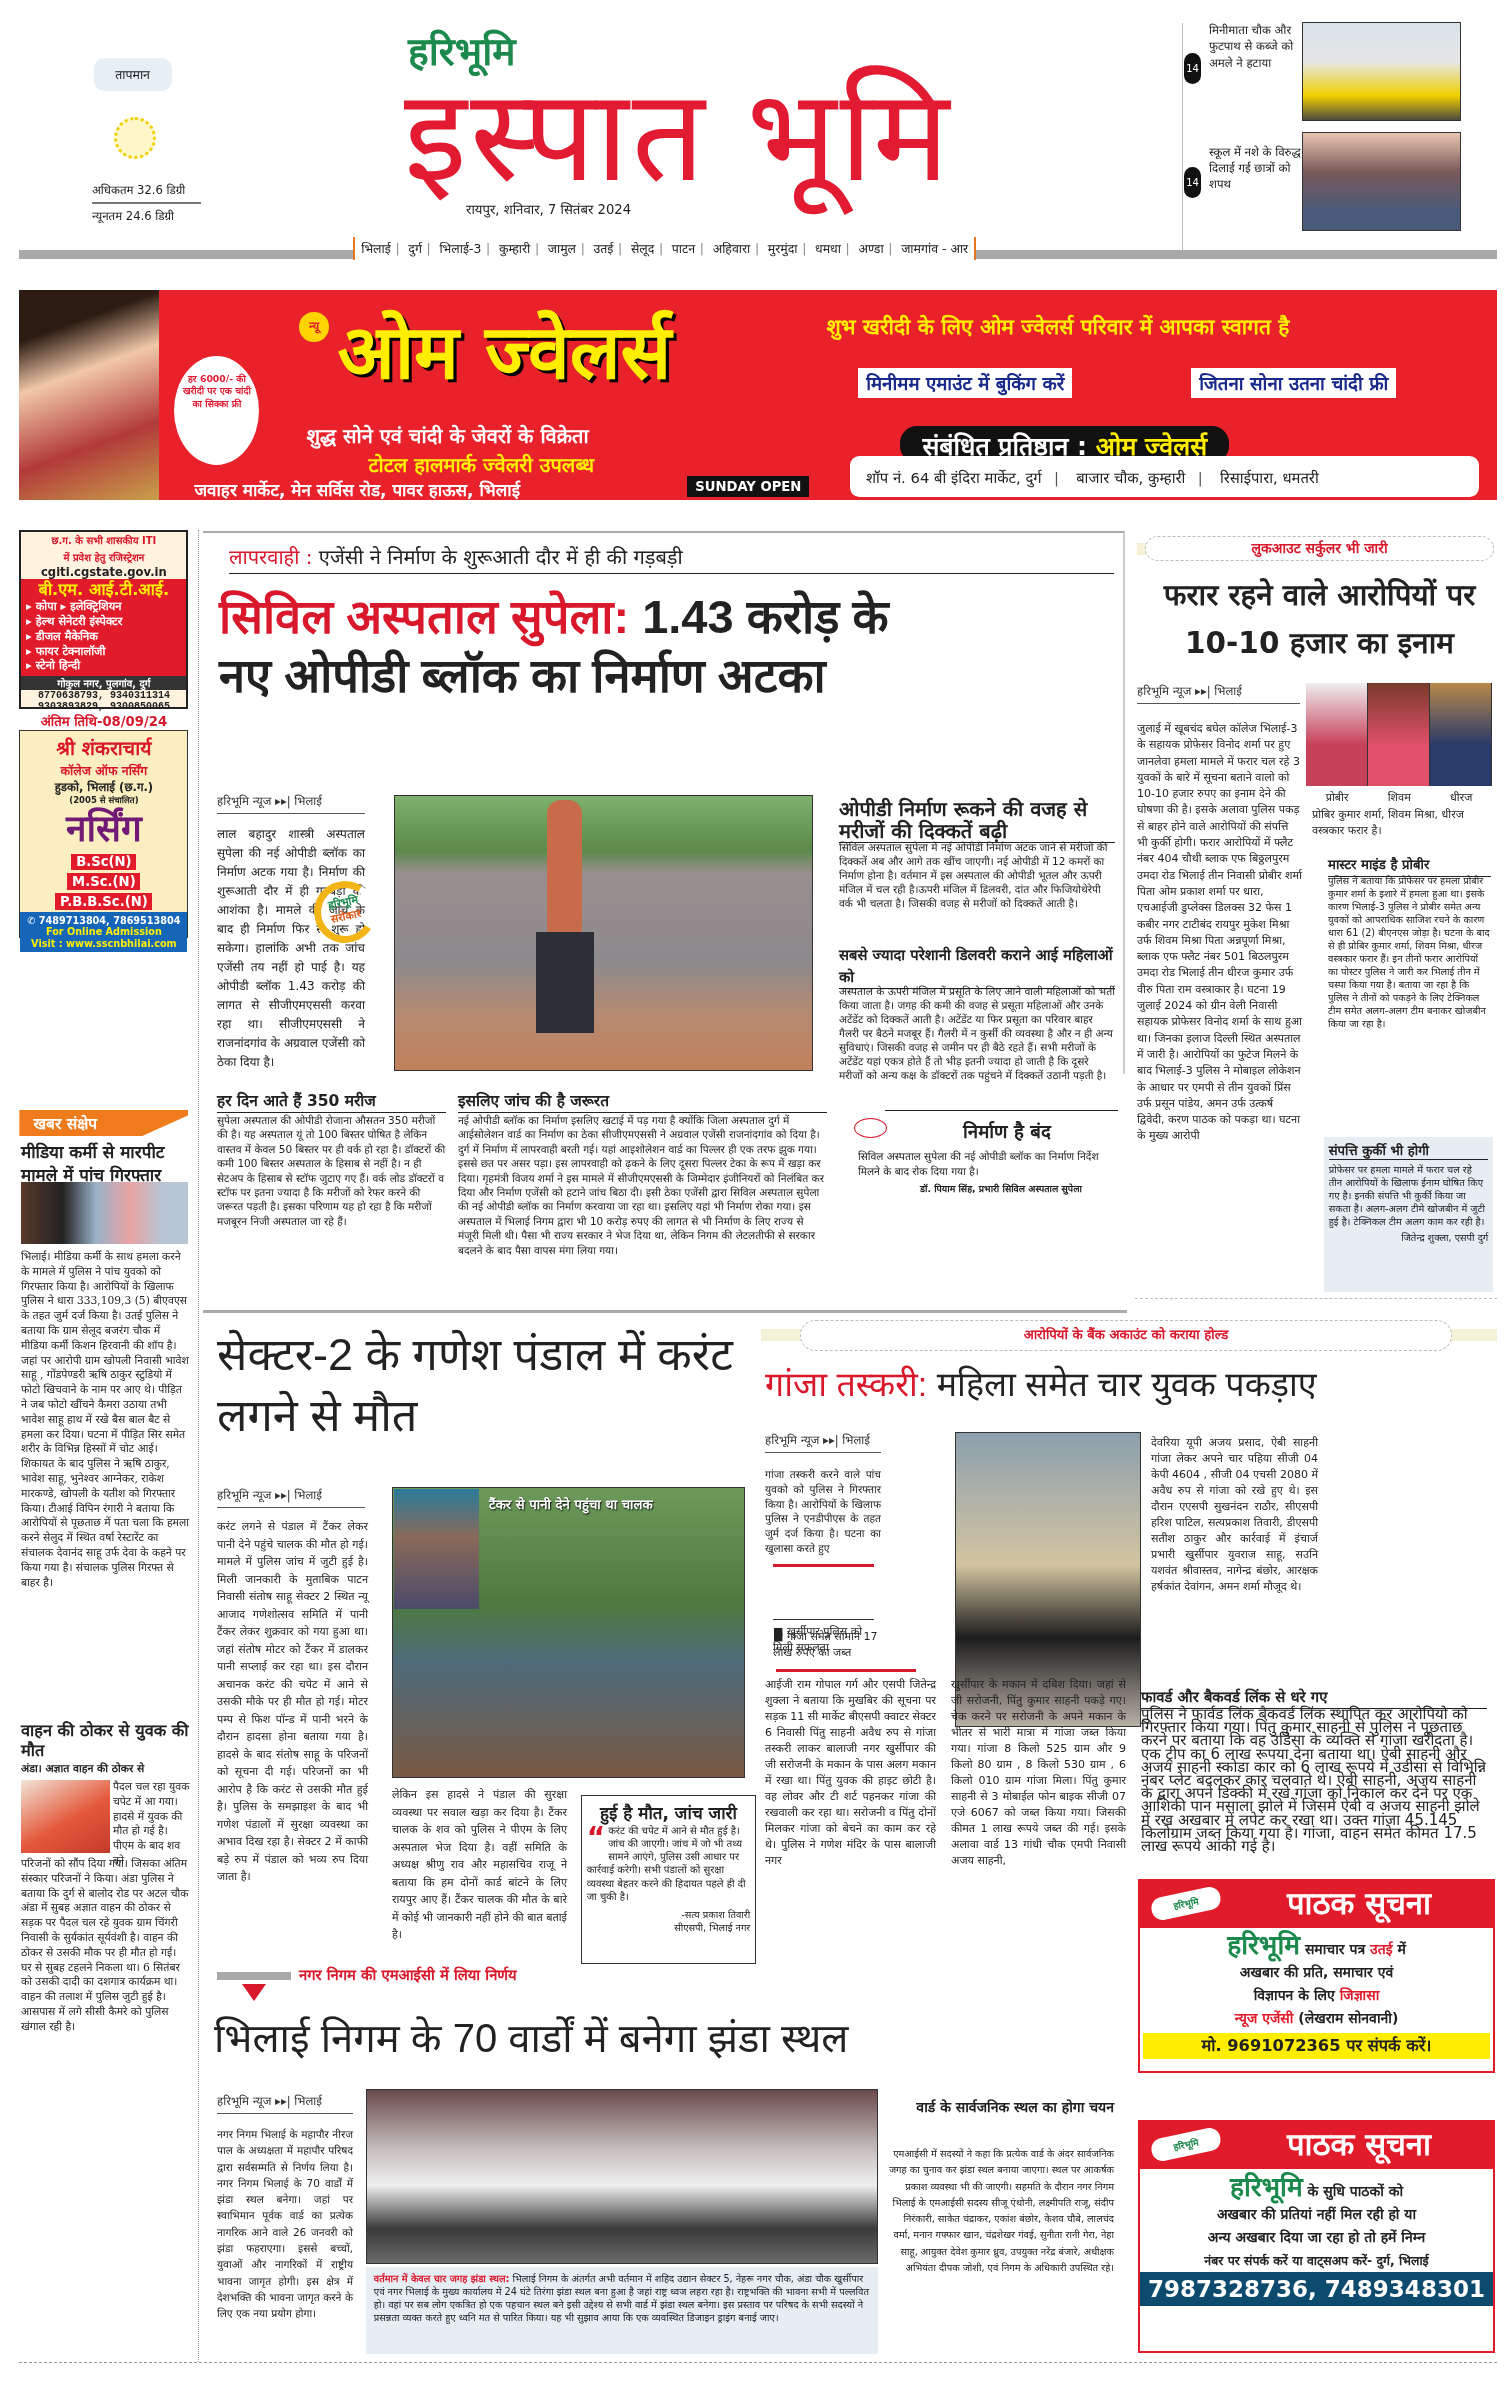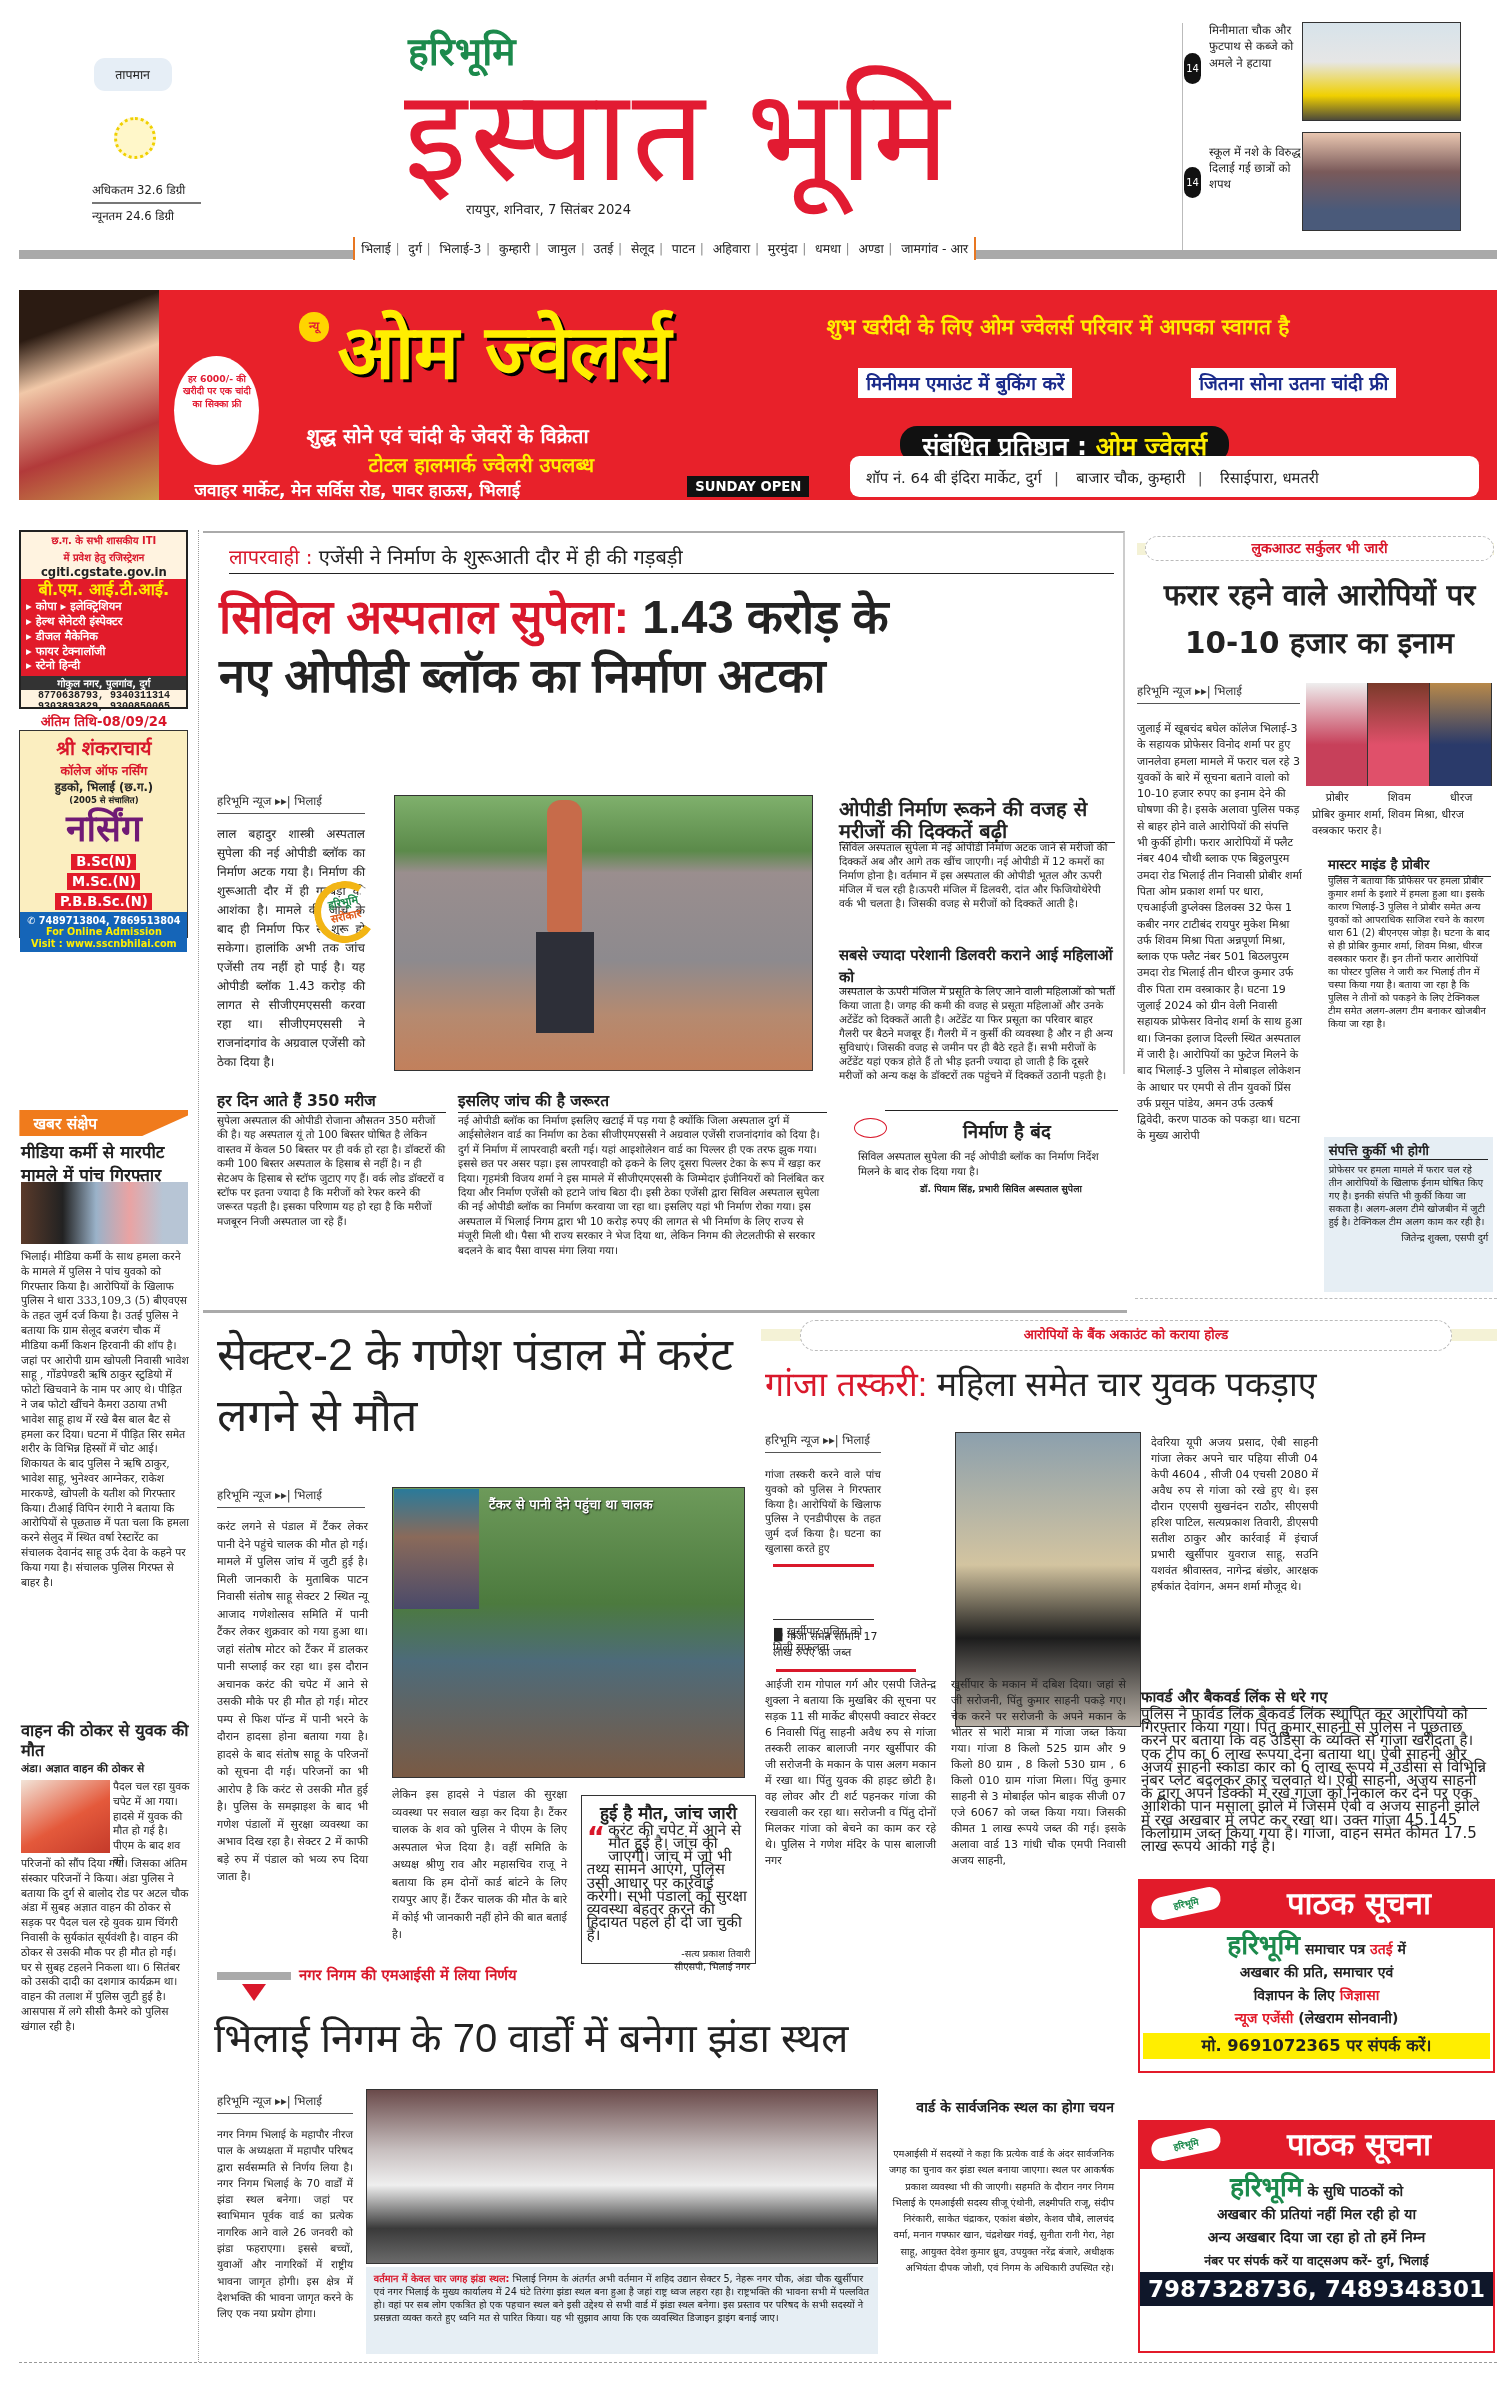--- a/index.html
+++ b/index.html
@@ -112,21 +112,21 @@
 #sec-title{left:217px;top:1324px;width:528px;font-size:45px;line-height:61px;font-family:"Liberation Sans",sans-serif}
 #sec-byline{left:217px;top:1487px;width:148px}
 #sec-body1{left:217px;top:1518px;width:151px;font-size:11px;line-height:17.5px;text-align:justify}
 #sec-photo{left:392px;top:1487px;width:353px;height:291px;background:linear-gradient(180deg,#6d9a5a 0%,#4c7a3e 40%,#4d6b7a 60%,#7a5a44 100%)}
 #sec-inset{left:394px;top:1489px;width:85px;height:120px;background:linear-gradient(180deg,#2a7a9a,#8a6a5a 40%,#4a4a6a)}
 #sec-caption{left:489px;top:1495px;font-size:13.2px;font-weight:bold;color:#fff;text-shadow:0.8px 0.8px 1.6px #000}
 #sec-body2{left:392px;top:1786px;width:175px;font-size:11px;line-height:17.5px;text-align:justify}
 #sec-quote{left:581px;top:1795px;width:175px;height:169px;border:0.8px solid #333;padding:4.7px}
 #sec-quote .h{font-size:17px;font-weight:bold;text-align:center}
 #sec-quote .mark{color:#d9182b;font-size:28px;font-weight:bold;float:left;line-height:28px;margin-right:3.1px}
-#sec-quote .b{font-size:15px;line-height:13.2px}
+#sec-quote .b{font-size:10px;line-height:13.2px}
 #sec-quote .s{font-size:9.7px;text-align:right;margin-top:4.7px;line-height:13.2px}
 
 #g-kicker-band{left:761px;top:1329px;width:736px;height:12.4px;background:#f4f2d6}
 #g-kicker{left:800px;top:1320px;width:652px;height:31px;border:1.6px dashed #bbb;border-radius:15.5px;background:#fff;text-align:center;font-size:13.2px;font-weight:bold;color:#d9182b;line-height:28px}
 #g-title{left:765px;top:1360px;width:745px;font-size:34px;font-weight:normal;font-family:"Liberation Sans",sans-serif}
 #g-byline{left:765px;top:1432px;width:116px}
 #g-body1{left:765px;top:1467px;width:116px;font-size:10.5px;line-height:14.8px;text-align:justify}
 #g-hl{left:773px;top:1564px;width:101px;border-top:3.1px solid #d9182b}
 #g-bul1{left:773px;top:1624px;width:109px;font-size:11px;line-height:15.5px}
 #g-bul2{left:773px;top:1629px;width:109px;font-size:11px;line-height:15.5px}
@@ -138,21 +138,21 @@
 #g-sub{left:1141px;top:1681px;width:346px;font-size:14.8px}
 #g-body5{left:1141px;top:1708px;width:346px;font-size:15px;line-height:13.2px}
 
 .notice{position:absolute;left:1138px;width:357px;border:2.3px solid #e21b2a;background:#fff;text-align:center}
 .notice .head{background:#e21b2a;color:#fff;font-size:31px;font-weight:bold;height:47px;line-height:45px;padding-left:85px;position:relative}
 .notice .paper{position:absolute;left:11px;top:11px;width:70px;height:23px;background:#fff;border-radius:11px;transform:rotate(-12deg);color:#1c8a4c;font-size:9.3px;line-height:23px;font-weight:bold}
 .notice .hb{color:#1c8a4c;font-size:26.4px;font-weight:bold}
 .notice .line{font-size:14px;font-weight:bold;line-height:23px}
 .notice .r{color:#e21b2a}
 .notice .yellow{background:#ffee00;font-size:16.3px;font-weight:bold;margin:3.1px 3.1px 3.1px;line-height:26.4px}
-.notice .redfoot{background:#0f172a;color:#fff;font-size:23px;font-weight:bold;line-height:34px}
+.notice .redfoot{background:#0c4a6e;color:#fff;font-size:23px;font-weight:bold;line-height:34px}
 #notice1{top:1879px;height:194px}
 #notice2{top:2120px;height:233px}
 
 #b-kicker-bar{left:217px;top:1972px;width:74px;height:7.8px;background:#aaa}
 #b-chev{left:242px;top:1984px;width:0;height:0;border-left:12.4px solid transparent;border-right:12.4px solid transparent;border-top:17px solid #d9182b}
 #b-kicker{left:299px;top:1964px;font-size:14.8px;font-weight:bold;color:#d9182b}
 #b-title{left:214px;top:2009px;width:908px;font-size:40px;font-family:"Liberation Sans",sans-serif;white-space:nowrap}
 #b-byline{left:217px;top:2093px;width:136px}
 #b-body1{left:217px;top:2126px;width:136px;font-size:10.5px;line-height:16.3px;text-align:justify}
 #b-photo{left:289px;top:2089px;width:590px;height:175px;background:linear-gradient(180deg,#6a4a4a 0%,#c8c0c0 35%,#efefef 55%,#3a3a3a 80%,#6a6a6a 100%)}

